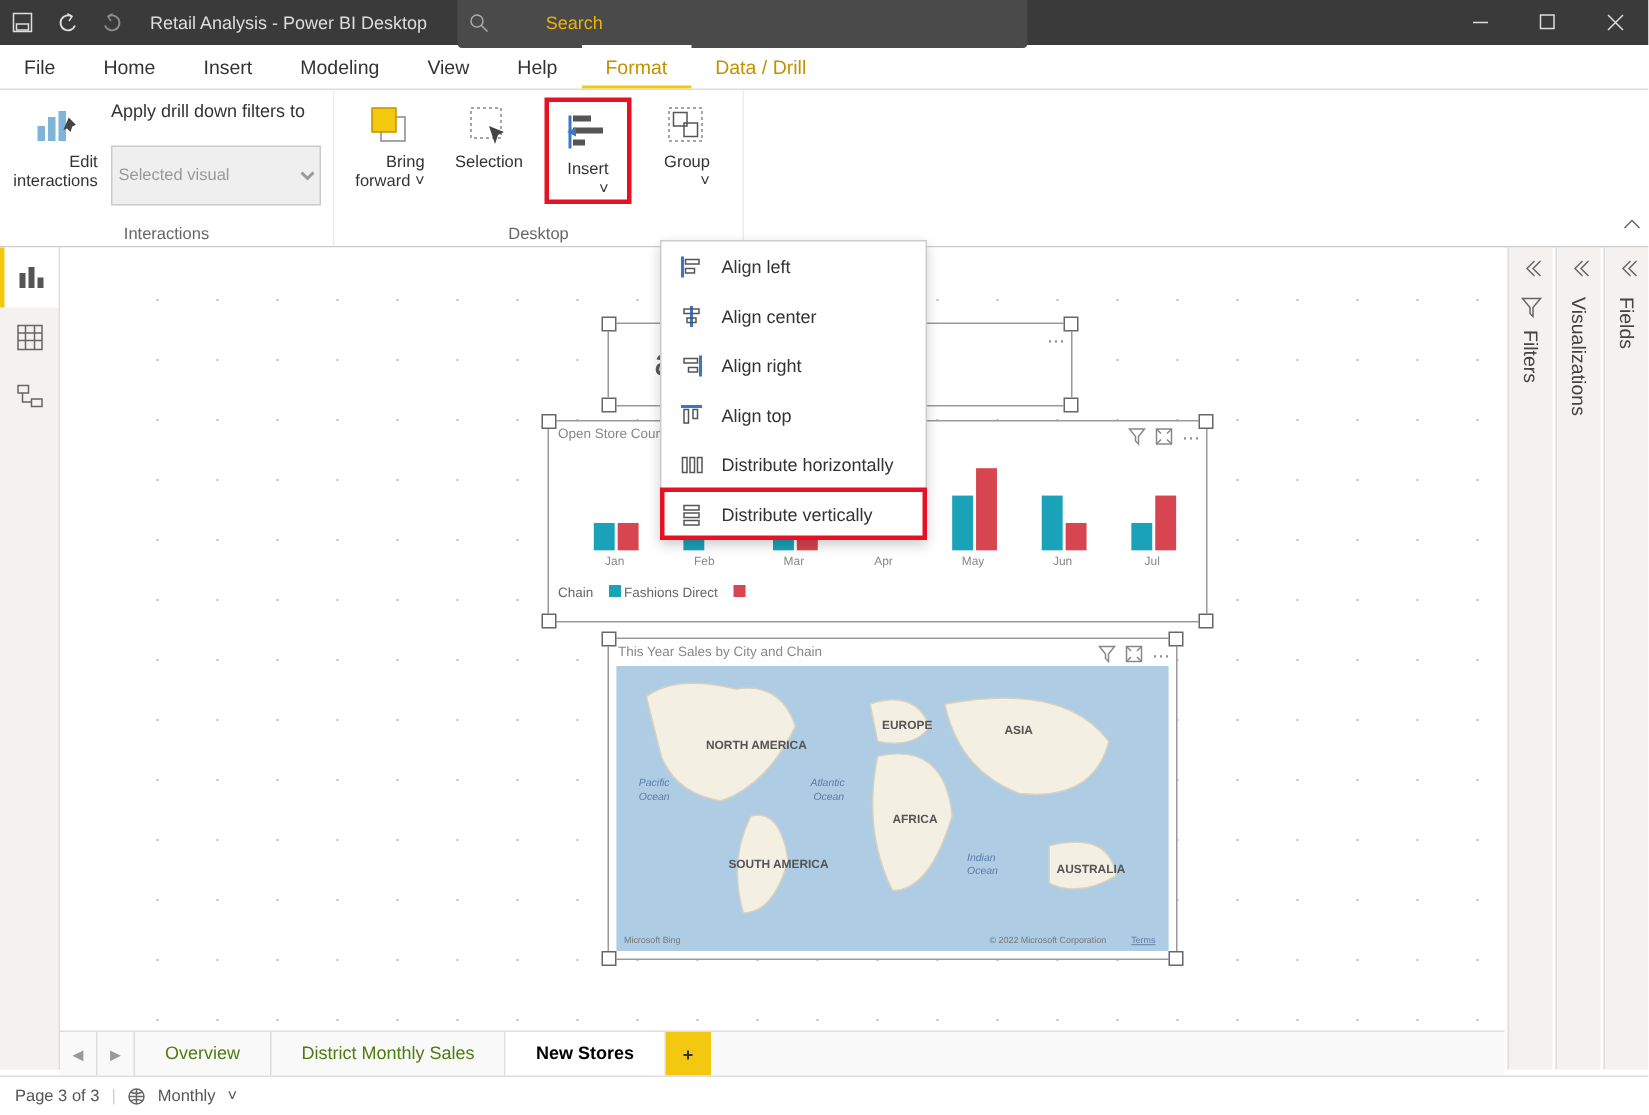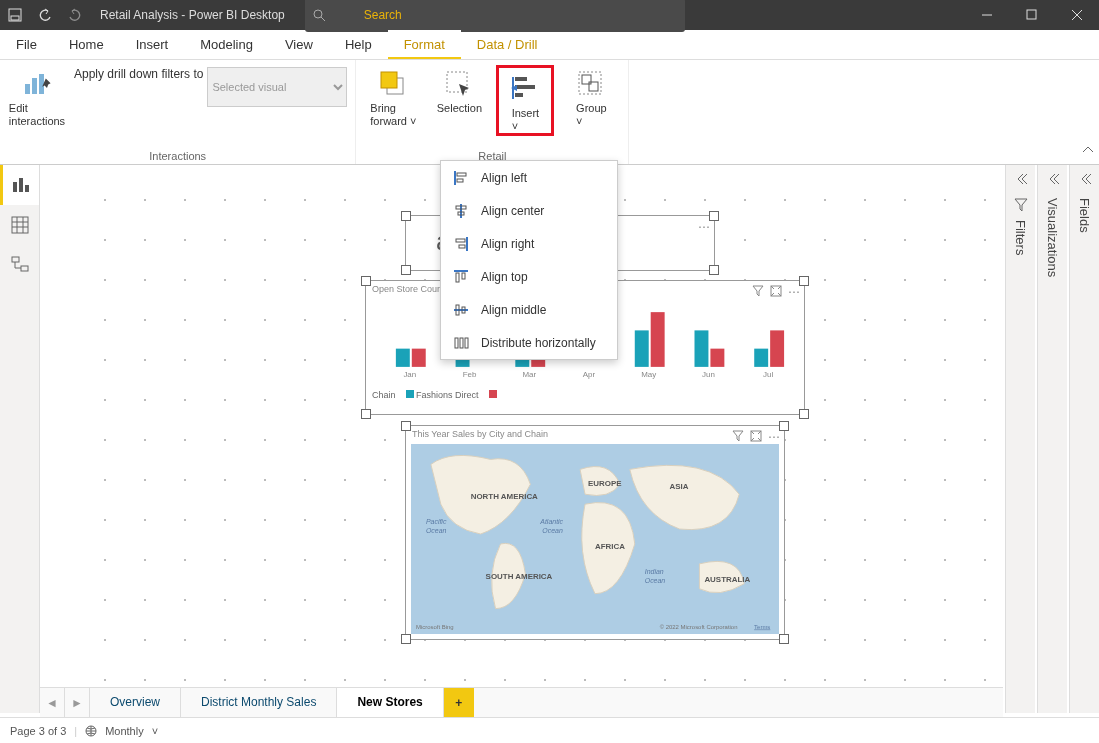--- a/index.html
+++ b/index.html
@@ -22,23 +22,23 @@
 .ribbon-tabs .tab.active { color:#c29100; border-bottom: 2px solid #f2c811; background:#fff; }
 .ribbon-tabs .tab.optional { color:#c29100; }
 
 
 .ribbon { height: 105px; border-bottom: 1px solid #ccc; display:flex; position:relative; background:#fff; }
 .ribbon-group { display:flex; flex-direction:column; border-right:1px solid #eee; padding: 3px 8px 0; }
 .ribbon-group-content { flex:1; display:flex; align-items:flex-start; gap:8px; }
 .ribbon-group-label { text-align:center; font-size:11px; color:#666; padding:2px 0; }
 .big-btn { display:flex; flex-direction:column; align-items:center; justify-content:flex-start; width:58px; padding-top:5px; gap:2px; }
 .big-btn .ico { width:32px; height:32px; display:flex; align-items:center; justify-content:center; }
-.big-btn .lbl { font-size:11px; text-align:left; line-height:13px; }
+.big-btn .lbl { font-size:11px; text-align:right; line-height:13px; }
 .align-highlight { border: 3px solid #e81123; margin-top:2px; }
-.filter-applier { display:flex; flex-direction:row; gap:4px; padding-top:4px;justify-content:center; }
+.filter-applier { display:flex; flex-direction:column; gap:16px; padding-top:4px;justify-content:center; }
 .filter-applier select { width:140px; height:40px; border:1px solid #ccc; color:#999; font-size:11px; }
 .chev-expand { position:absolute; right:5px; bottom:5px; color:#666; }
 
 
 .leftrail { position:absolute; left:0; top:165px; bottom:30px; width:40px; background:#f3f2f1; border-right:1px solid #ddd; display:flex; flex-direction:column; }
 .leftrail .it { height:40px; display:flex; align-items:center; justify-content:center; }
 .leftrail .it.active { border-left:3px solid #f2c811; background:#fff; }
 
 
 .rightpane { position:absolute; top:165px; bottom:30px; width:30px; background:#f3f2f1; border-left:1px solid #ddd; display:flex; flex-direction:column; align-items:center; padding-top:8px; }
@@ -70,21 +70,21 @@
 
 
 .dropdown { position:absolute; left:440px; top:160px; width:178px; background:#fff; border:1px solid #ccc; box-shadow:0 3px 8px rgba(0,0,0,.2); z-index:100; }
 .dropdown .mi { display:flex; align-items:center; height:33px; padding:0 12px; gap:12px; font-size:12px; }
 .dropdown .mi.hl { outline:3px solid #e81123; outline-offset:-2px; }
 .mico { width:16px; height:16px; display:flex; align-items:center; justify-content:center; }
 
 
 .pagetabs { position:absolute; left:40px; right:96px; bottom:26px; height:30px; border-top:1px solid #ddd; background:#f9f9f9; display:flex; align-items:stretch; }
 .pagetabs .scroll { width:25px; display:flex; align-items:center; justify-content:center; color:#999; border-right:1px solid #ddd; }
-.pagetabs .pg { padding:7px 20px; font-size:12px; border-right:1px solid #ddd; color:#0c4a6e; }
+.pagetabs .pg { padding:7px 20px; font-size:12px; border-right:1px solid #ddd; color:#4d7c0f; }
 .pagetabs .pg.active { background:#fff; font-weight:600; color:#000; }
 .pagetabs .add { width:30px; background:#f2c811; display:flex; align-items:center; justify-content:center; font-weight:bold; }
 
 
 .status { position:absolute; left:0; right:0; bottom:0; height:26px; border-top:1px solid #ddd; display:flex; align-items:center; padding:0 10px; font-size:11px; color:#555; gap:8px; }
 .status .sep { color:#ccc; }
 
 svg { overflow: visible; }
 </style>
 </head>
@@ -210,21 +210,21 @@
         <div class="ico">
             <svg width="28" height="28">
               <rect x="2" y="2" width="22" height="22" fill="none" stroke="#888" stroke-dasharray="2 2"></rect>
               <rect x="5" y="5" width="9" height="9" fill="none" stroke="#555"></rect>
               <rect x="12" y="12" width="9" height="9" fill="none" stroke="#555"></rect>
             </svg>
           </div>
         <div class="lbl"><span>Group</span><br>˅</div>
       </div>
     </div>
-    <div class="ribbon-group-label">Retail</div>
+    <div class="ribbon-group-label">Desktop</div>
   </div>
 
   <div class="chev-expand">
     <svg width="12" height="12">
         <path d="M1 8 L6 3 L11 8" fill="none" stroke="#666"></path>
       </svg>
   </div>
 </div>
 
 <div class="leftrail">
@@ -415,36 +415,36 @@
           <path d="M0 1 H14" stroke="#3a76c4" stroke-width="2"></path>
           <rect x="2" y="3" width="3" height="9" fill="none" stroke="#555"></rect>
           <rect x="8" y="3" width="3" height="6" fill="none" stroke="#555"></rect>
         </svg>
       </span>
       <span>Align top</span>
     </div>
   <div class="mi">
       <span class="mico">
         <svg width="14" height="14">
-          <path d="M0 7 H14" stroke="#3a76c4" stroke-width="2"></path>
-          <rect x="2" y="2" width="3" height="10" fill="none" stroke="#555"></rect>
-          <rect x="8" y="4" width="3" height="6" fill="none" stroke="#555"></rect>
-        </svg>
-      </span>
-      <span>Align middle</span>
-    </div>
-  <div class="mi">
-      <span class="mico">
-        <svg width="14" height="14">
           <rect x="1" y="2" width="3" height="10" fill="none" stroke="#555"></rect>
           <rect x="6" y="2" width="3" height="10" fill="none" stroke="#555"></rect>
           <rect x="11" y="2" width="3" height="10" fill="none" stroke="#555"></rect>
         </svg>
       </span>
       <span>Distribute horizontally</span>
+    </div>
+  <div class="mi hl">
+      <span class="mico">
+        <svg width="14" height="14">
+          <rect x="2" y="1" width="10" height="3" fill="none" stroke="#555"></rect>
+          <rect x="2" y="6" width="10" height="3" fill="none" stroke="#555"></rect>
+          <rect x="2" y="11" width="10" height="3" fill="none" stroke="#555"></rect>
+        </svg>
+      </span>
+      <span>Distribute vertically</span>
     </div>
 </div>
 
 <div class="pagetabs">
   <div class="scroll">◄</div>
   <div class="scroll">►</div>
   <div class="pg">Overview</div>
   <div class="pg">District Monthly Sales</div>
   <div class="pg active">New Stores</div>
   <div class="add">+</div>

